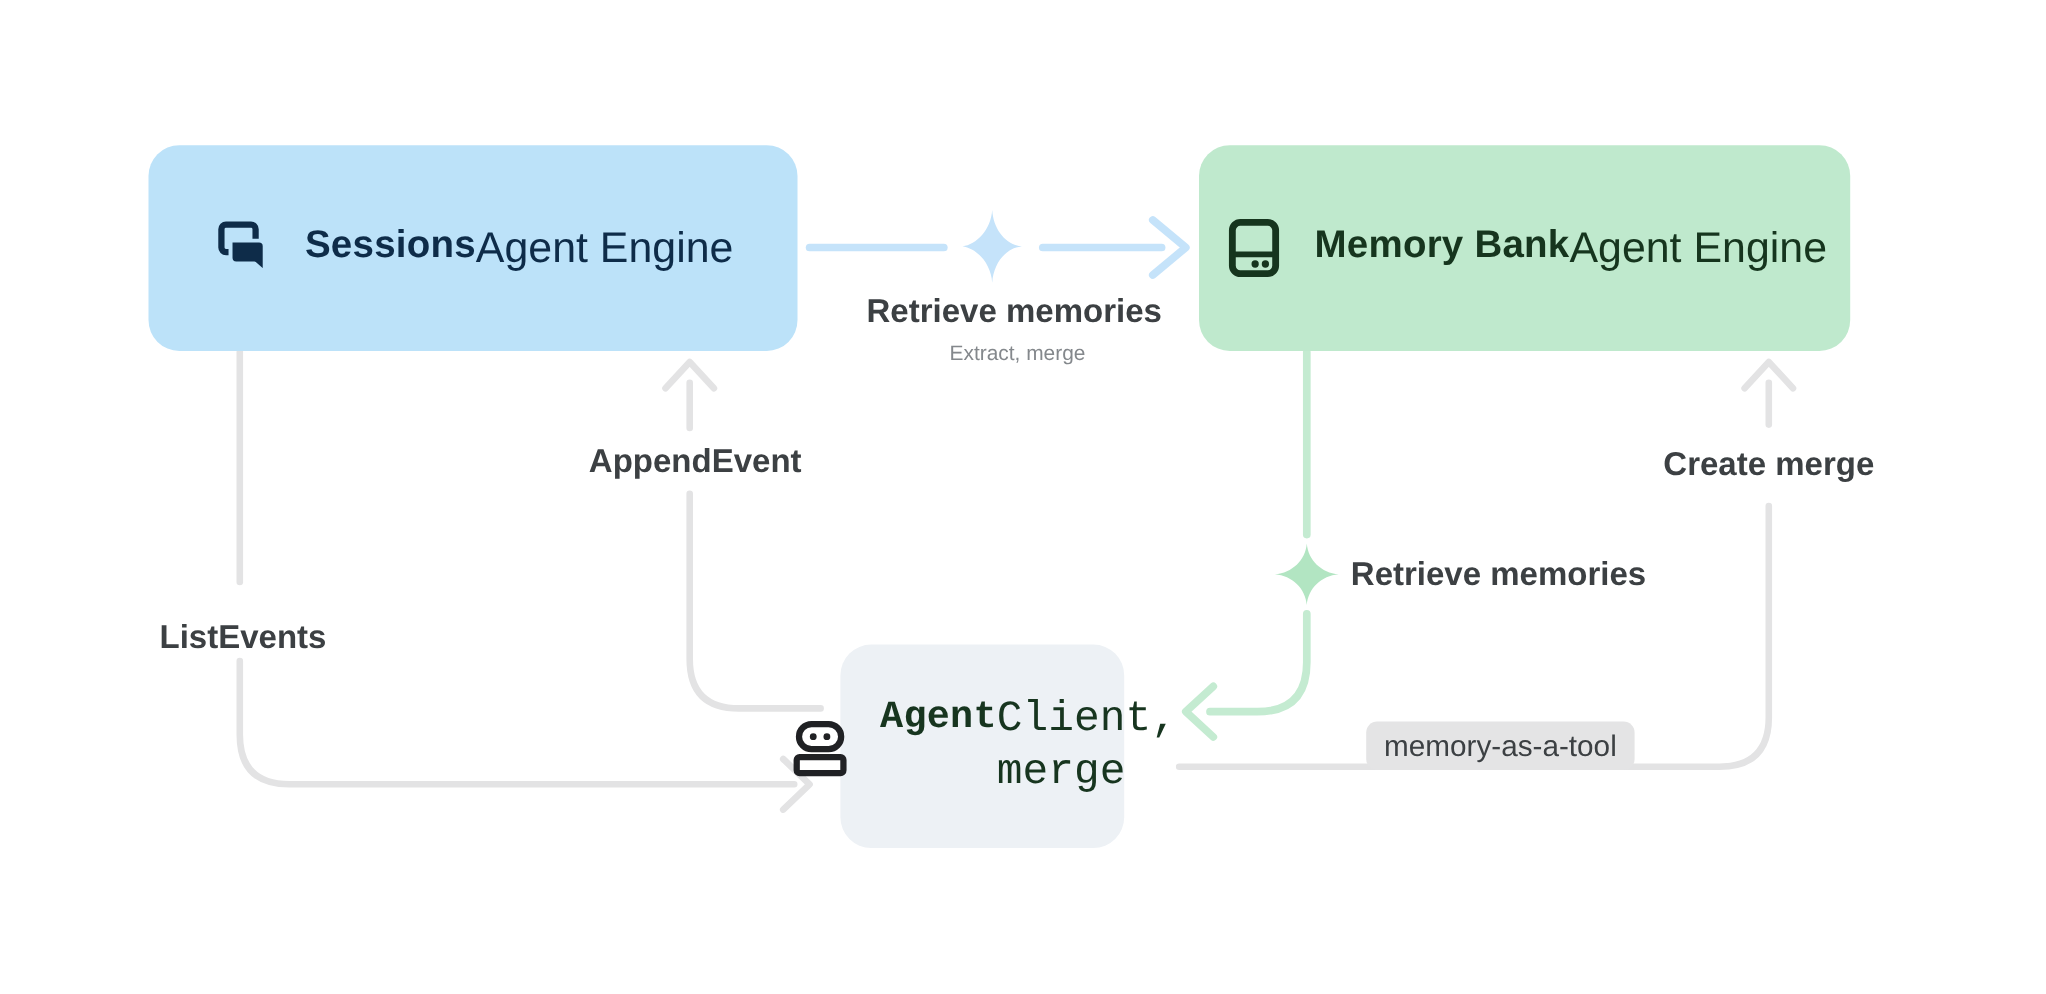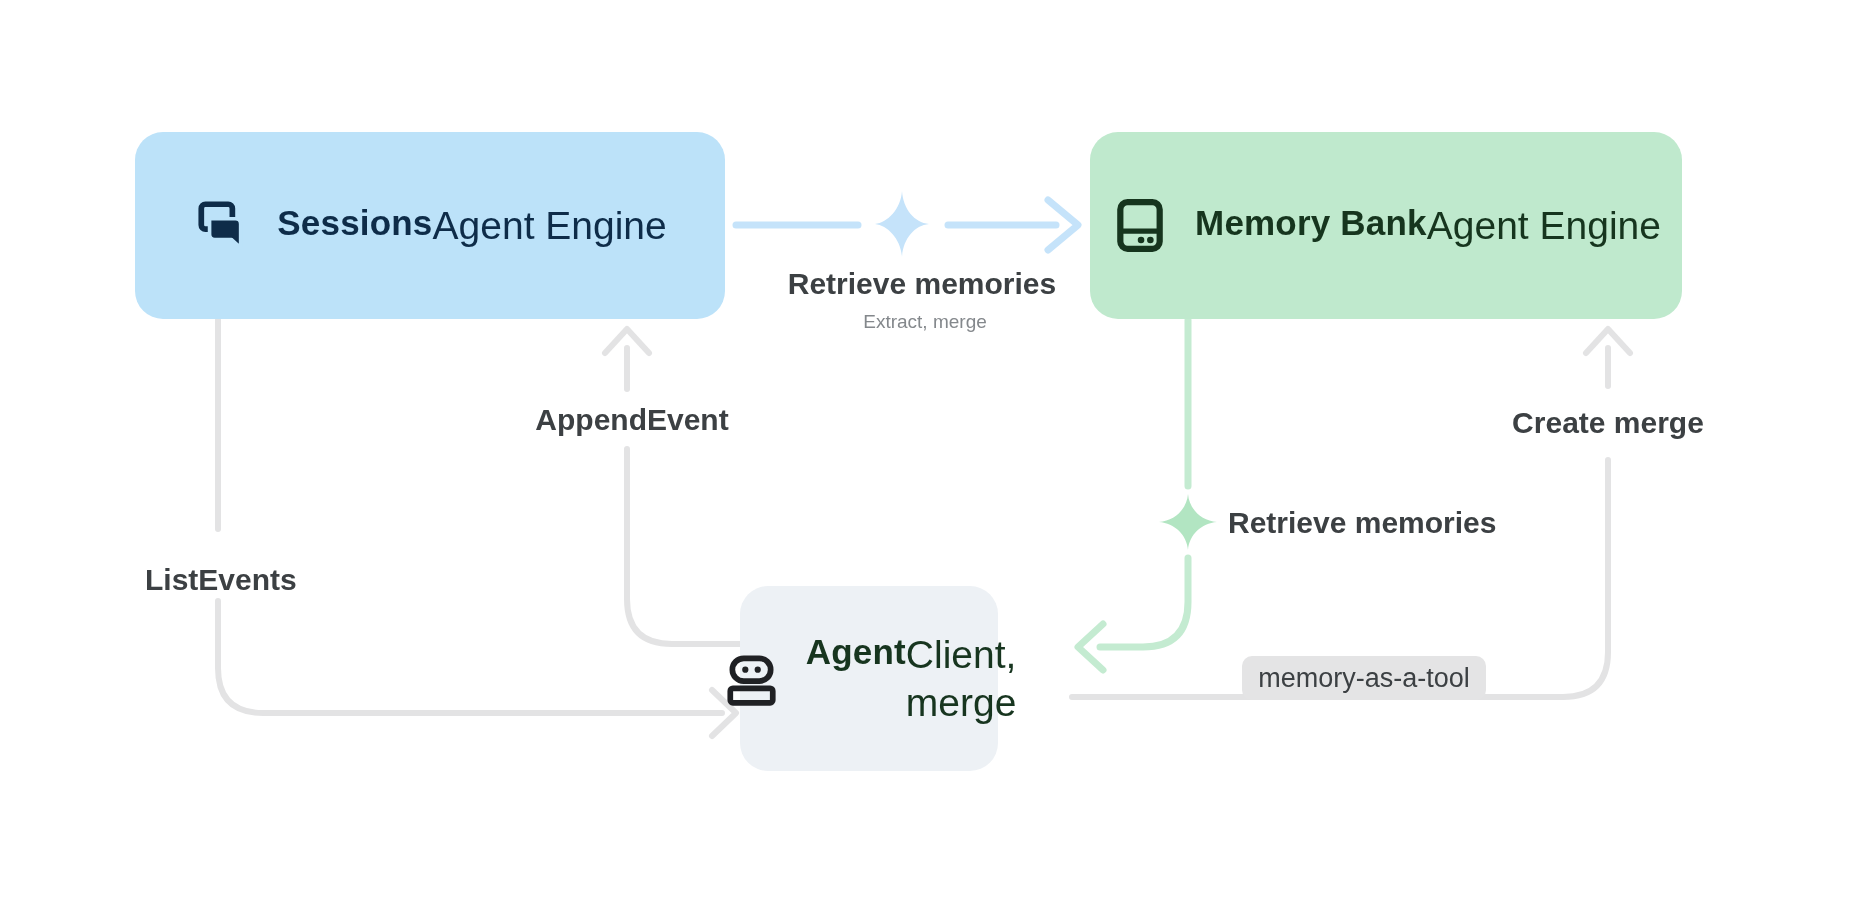--- a/index.html
+++ b/index.html
@@ -14,21 +14,21 @@
 
   
   .node{
     position:absolute;
     border-radius:28px;
     display:flex;align-items:center;justify-content:center;
     gap:26px;
   }
   .node-sessions{left:135px;top:132px;width:590px;height:187px;background:#bce2f9;color:#0e2c49;}
   .node-memory-bank{left:1090px;top:132px;width:592px;height:187px;background:#bfe9cd;color:#16351e;}
-  .node-agent{left:740px;top:586px;width:258px;height:185px;background:#edf1f5;color:#17351f;}
+  .node-agent{left:764px;top:586px;width:258px;height:185px;background:#edf1f5;color:#17351f;font-family:Liberation Mono, monospace;}
   .node-agent .node-icon{color:#202124;}
   .node-icon{display:flex;align-items:center;justify-content:center;width:58px;height:58px;flex:0 0 auto;}
   .node-icon svg{width:58px;height:58px;display:block;}
   .node-text{display:flex;flex-direction:row;line-height:1.22;}
   .node-title{font-size:35px;font-weight:700;letter-spacing:.2px;}
   .node-subtitle{font-size:39px;font-weight:400;}
 
   
   .flow-label{
     position:absolute;

